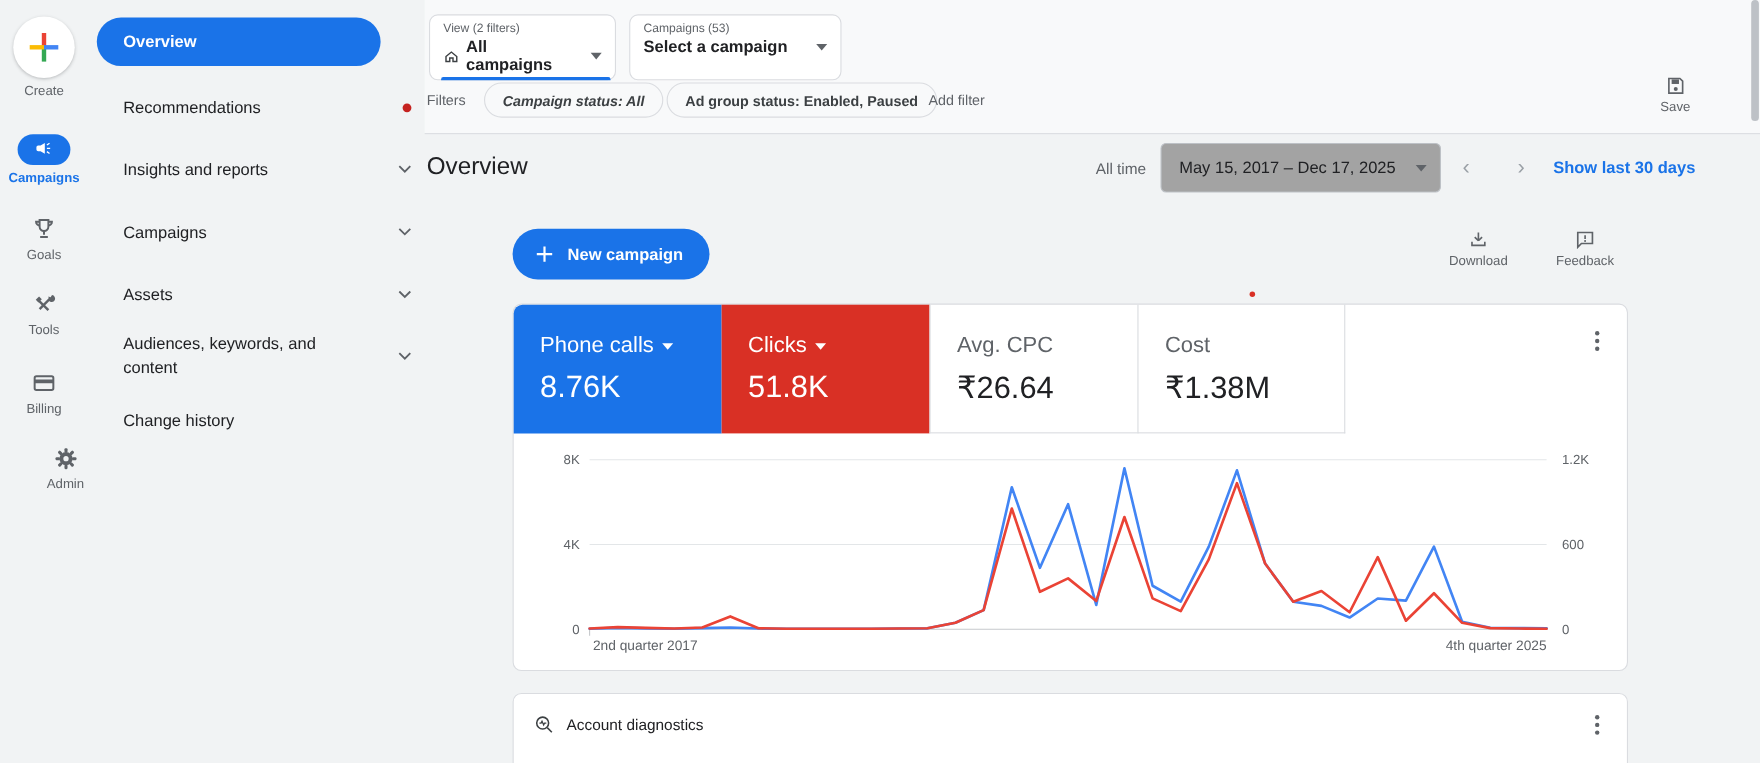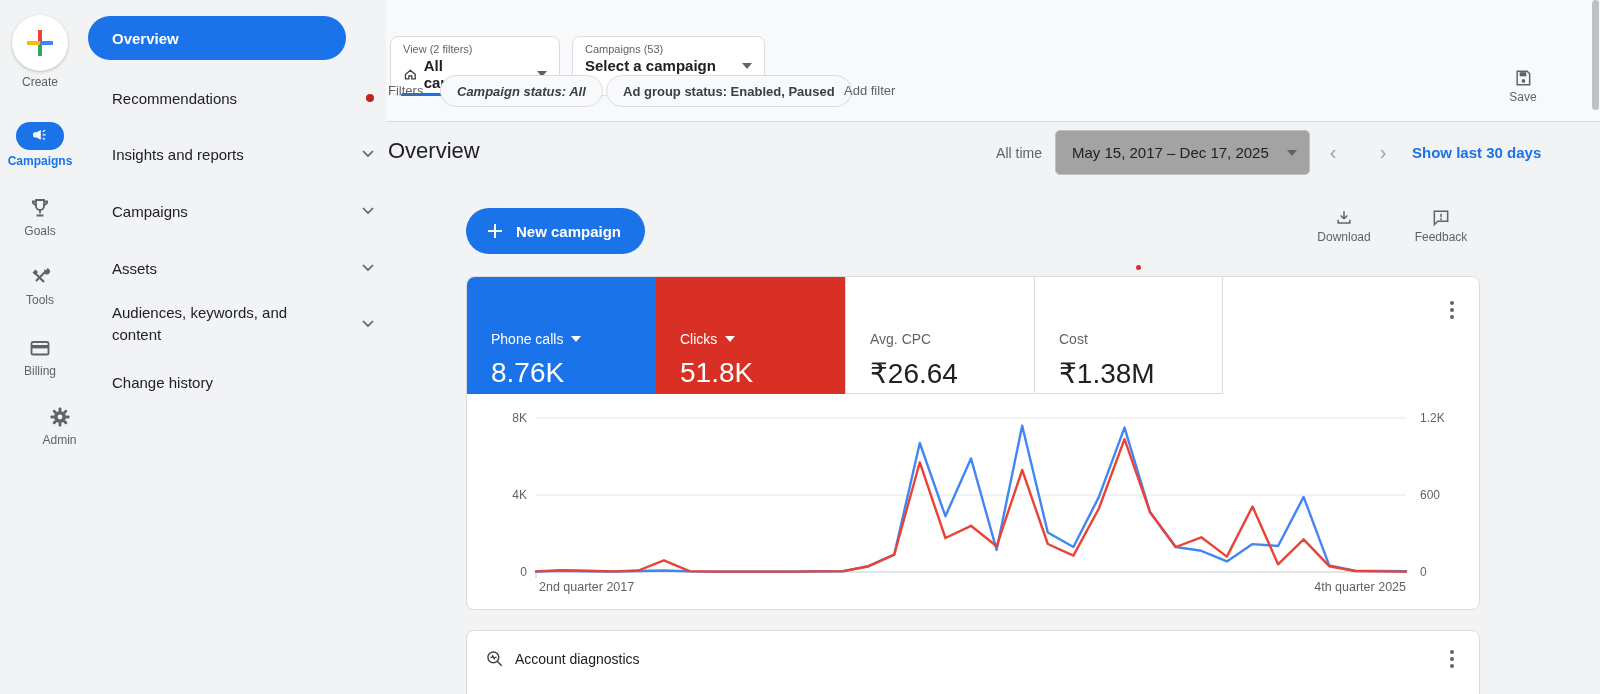--- a/index.html
+++ b/index.html
@@ -24,21 +24,21 @@
     background:#1a73e8; color:#fff; font-size:15px; font-weight:bold; display:flex; align-items:center;
     padding-left:24px; cursor:pointer; }
   .nav-item { position:absolute; left:8px; width:312px; font-size:15px; color:#202124; cursor:pointer;
     display:flex; align-items:center; padding-left:24px; }
   .nav-item .grow { flex:1; }
   .red-dot { width:8px; height:8px; border-radius:50%; background:#c5221f; }
   .chev { width:12px; height:8px; }
 
   
   .topbar { position:absolute; left:386px; top:0; width:1214px; height:122px; background:#f8f9fa; border-bottom:1px solid #dadce0; }
-  .ddbox { position:absolute; background:#fff; border:1px solid #dadce0; border-radius:8px; height:60px; padding:6px 12px 0 12px; cursor:pointer;margin-top:23px; }
+  .ddbox { position:absolute; background:#fff; border:1px solid #dadce0; border-radius:8px; height:60px; padding:6px 12px 0 12px; cursor:pointer; }
   .ddbox .small { font-size:11px; color:#5f6368; }
   .ddbox .valrow { display:flex; align-items:center; gap:6px; margin-top:2px; font-size:15px; font-weight:bold; color:#202124; }
   .underline { position:absolute; left:10px; right:4px; bottom:-1px; height:3px; background:#1a73e8; border-radius:2px 2px 0 0; }
   .caret { width:0; height:0; border-left:5px solid transparent; border-right:5px solid transparent; border-top:6px solid #5f6368; margin-left:8px; }
   .caret.white { border-top-color:#fff; }
   .filters-label { position:absolute; left:2px; top:83px; font-size:13px; color:#5f6368; }
   .chip { position:absolute; top:75px; height:32px; border:1px solid #dadce0; border-radius:16px; background:#f8f9fa;
     font-size:13px; font-weight:bold; color:#3c4043; display:flex; align-items:center; padding:0 16px; cursor:pointer; }
   .addfilter { position:absolute; top:83px; font-size:13px; color:#5f6368; cursor:pointer; }
   .iconbtn { position:absolute; text-align:center; color:#5f6368; font-size:12px; cursor:pointer; }
@@ -59,21 +59,21 @@
   .tinydot { position:absolute; left:1136px; top:265px; width:5px; height:5px; border-radius:50%; background:#d93025; }
 
   
   .card { position:absolute; background:#fff; border:1px solid #dadce0; border-radius:8px; }
   .chart-card { left:466px; top:276px; width:1014px; height:334px; }
   .stats { position:absolute; left:0; top:0; width:100%; height:117px; display:flex; }
   .stat-cell { width:189px; height:117px; padding:26px 0 0 24px; position:relative; }
   .stat-cell.first { border-radius:8px 0 0 0; }
   .stat-cell.bordered { border-left:1px solid #dadce0; border-bottom:1px solid #dadce0; }
   .stat-cell.bordered.last { border-right:1px solid #dadce0; }
-  .stat-label { font-size:14px; color:#5f6368; display:flex; align-items:center;margin-top:28px; }
+  .stat-label { font-size:20px; color:#5f6368; display:flex; align-items:center; }
   .stat-value { font-size:28px; margin-top:10px; color:#202124; }
   .stat-cell.inv .stat-label, .stat-cell.inv .stat-value { color:#fff; }
   .dots { position:absolute; right:25px; top:24px; width:4px; cursor:pointer; }
   .dots i { display:block; width:4px; height:4px; border-radius:50%; background:#5f6368; margin-bottom:3px; }
   #chartsvg { position:absolute; left:0; top:117px; }
   #chartsvg text { font-family:"Liberation Sans","DejaVu Sans",sans-serif; }
 
   
   .diag-card { left:466px; top:630px; width:1014px; height:80px; border-radius:8px 8px 0 0; }
   .diag-row { display:flex; align-items:center; height:48px; padding:0 25px 0 18px; margin-top:4px; }

